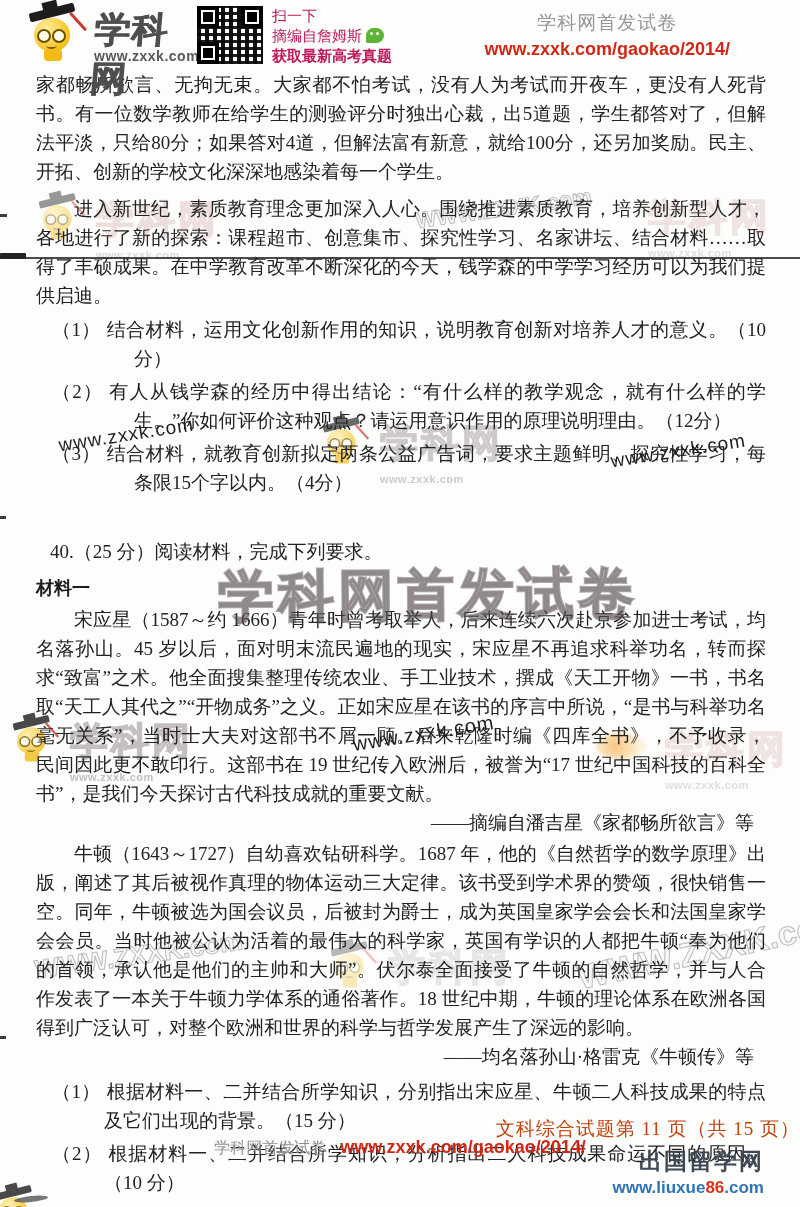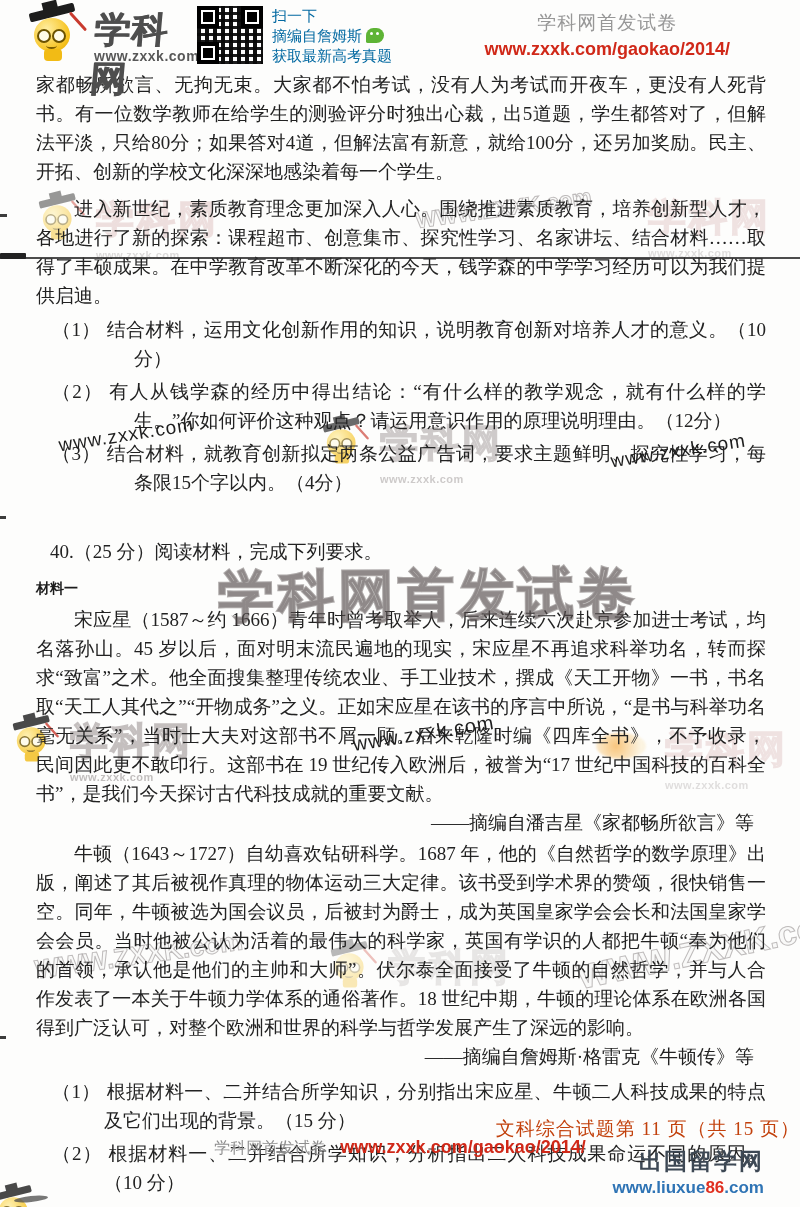--- a/index.html
+++ b/index.html
@@ -20,39 +20,39 @@
   .mascot .bod{position:absolute;left:16px;top:45px;width:18px;height:12px;background:#f2bb15;border-radius:4px;}
   .mascot .pointer{position:absolute;left:38px;top:16px;width:24px;height:3px;background:#c93a2e;transform:rotate(48deg);border-radius:2px;}
   .logo-txt{position:absolute;left:64px;top:2px;font-size:36px;font-weight:bold;color:#4e4e4e;transform:skewX(-5deg);letter-spacing:1px;text-shadow:1px 0 0 #4e4e4e;}
   .logo-url{position:absolute;left:66px;top:44px;font-size:14px;font-weight:bold;color:#585858;letter-spacing:.5px;}
   .qr{position:absolute;left:197px;top:6px;width:66px;height:58px;
       background:repeating-linear-gradient(0deg,rgba(10,10,10,.92) 0 3px,rgba(255,255,255,.05) 3px 7px),
                  repeating-linear-gradient(90deg,#050505 0 4px,#fff 4px 8px);}
   .qr .f{position:absolute;width:14px;height:14px;border:4px solid #000;background:#fff;}
   .qr .f::after{content:"";position:absolute;inset:2px;background:#000;}
   .qr .f.tl{left:0;top:0}.qr .f.tr{right:0;top:0}.qr .f.bl{left:0;bottom:0}
-  .qr-txt{position:absolute;left:272px;top:6px;font-size:15px;color:#0369a1;line-height:20px;}
-  .qr-txt .b{font-weight:normal;}
+  .qr-txt{position:absolute;left:272px;top:6px;font-size:15px;color:#be185d;line-height:20px;}
+  .qr-txt .b{font-weight:bold;}
   .wechat{display:inline-block;position:relative;width:18px;height:15px;background:#5eb435;border-radius:8px 8px 8px 2px;vertical-align:-2px;margin-left:4px;}
   .wechat::before,.wechat::after{content:"";position:absolute;top:4px;width:3px;height:3px;background:#fff;border-radius:50%;}
   .wechat::before{left:4px}.wechat::after{left:10px}
   .hdr-right{position:absolute;right:70px;top:10px;text-align:center;}
   .hdr-right .t{font-size:19px;color:#979797;letter-spacing:1px;}
   .hdr-right .u{font-size:18px;color:#d02818;font-weight:bold;margin-top:3px;}
 
   
   .content{position:absolute;left:36px;top:70px;width:730px;z-index:2;font-size:19px;line-height:29px;text-align:justify;}
   .p1{margin:0;}
   .p2{margin:8px 0 0 0;text-indent:2em;}
   .qlist{margin-top:5px;}
   .qitem{margin:4px 0 4px 16px;padding-left:82px;text-indent:-82px;}
   .qitem.q40{padding-left:52px;text-indent:-52px;}
   .qnum{margin-right:6px;}
   .sec40{margin:40px 0 0 14px;}
-  .mlabel{font-weight:bold;font-size:14px;margin:8px 0 2px 0;font-family:"Liberation Sans","DejaVu Sans",sans-serif;color:#1c1c1c;}
+  .mlabel{font-weight:bold;font-size:18px;margin:8px 0 2px 0;font-family:"Liberation Sans","DejaVu Sans",sans-serif;color:#1c1c1c;}
   .mlabel.m2{margin-top:14px;}
   .mat{margin:2px 0 0 0;text-indent:2em;}
   .source{text-align:right;padding-right:12px;margin:0;}
   .q40list{margin-top:6px;}
 
   
   .pageinfo{position:absolute;left:0;top:1116px;width:100%;text-align:right;font-size:19px;color:#c2410c;z-index:4;letter-spacing:1px;}
   .footwm{position:absolute;left:0;top:1137px;width:100%;display:flex;justify-content:center;gap:14px;z-index:3;font-family:"Liberation Sans","DejaVu Sans",sans-serif;align-items:baseline;}
   .footwm .t{font-size:16px;color:#8e8e8e;}
   .footwm .u{font-size:18px;color:#d02818;font-weight:bold;}
@@ -126,21 +126,21 @@
       <div class="qitem"><span class="qnum">（3）</span><span>结合材料，就教育创新拟定两条公益广告词，要求主题鲜明、探究性学习，每条限15个字以内。（4分）</span></div>
     </div>
 
     <div class="sec40">40.（25 分）阅读材料，完成下列要求。</div>
 
     <div class="mlabel">材料一</div>
     <p class="mat">宋应星（1587～约 1666）青年时曾考取举人，后来连续六次赴京参加进士考试，均名落孙山。45 岁以后，面对明末流民遍地的现实，宋应星不再追求科举功名，转而探求“致富”之术。他全面搜集整理传统农业、手工业技术，撰成《天工开物》一书，书名取“天工人其代之”“开物成务”之义。正如宋应星在该书的序言中所说，“是书与科举功名毫无关系”，当时士大夫对这部书不屑一顾。后来乾隆时编《四库全书》，不予收录，民间因此更不敢印行。这部书在 19 世纪传入欧洲后，被誉为“17 世纪中国科技的百科全书”，是我们今天探讨古代科技成就的重要文献。</p>
     <p class="source">——摘编自潘吉星《家都畅所欲言》等</p>
 
     <p class="mat">牛顿（1643～1727）自幼喜欢钻研科学。1687 年，他的《自然哲学的数学原理》出版，阐述了其后被视作真理的物体运动三大定律。该书受到学术界的赞颂，很快销售一空。同年，牛顿被选为国会议员，后被封为爵士，成为英国皇家学会会长和法国皇家学会会员。当时他被公认为活着的最伟大的科学家，英国有学识的人都把牛顿“奉为他们的首领，承认他是他们的主帅和大师”。伏尔泰全面接受了牛顿的自然哲学，并与人合作发表了一本关于牛顿力学体系的通俗著作。18 世纪中期，牛顿的理论体系在欧洲各国得到广泛认可，对整个欧洲和世界的科学与哲学发展产生了深远的影响。</p>
-    <p class="source">——摘编自詹姆斯·格雷克《牛顿传》等</p>
+    <p class="source">——均名落孙山·格雷克《牛顿传》等</p>
 
     <div class="q40list">
       <div class="qitem q40"><span class="qnum">（1）</span><span>根据材料一、二并结合所学知识，分别指出宋应星、牛顿二人科技成果的特点及它们出现的背景。（15 分）</span></div>
       <div class="qitem q40"><span class="qnum">（2）</span><span>根据材料一、二并结合所学知识，分析指出二人科技成果命运不同的原因。（10 分）</span></div>
     </div>
   </div>
 
   <div class="wm wm-logo" style="left:38px;top:194px;opacity:.45;">
     <span class="mascot">
         <span class="cap"></span>

